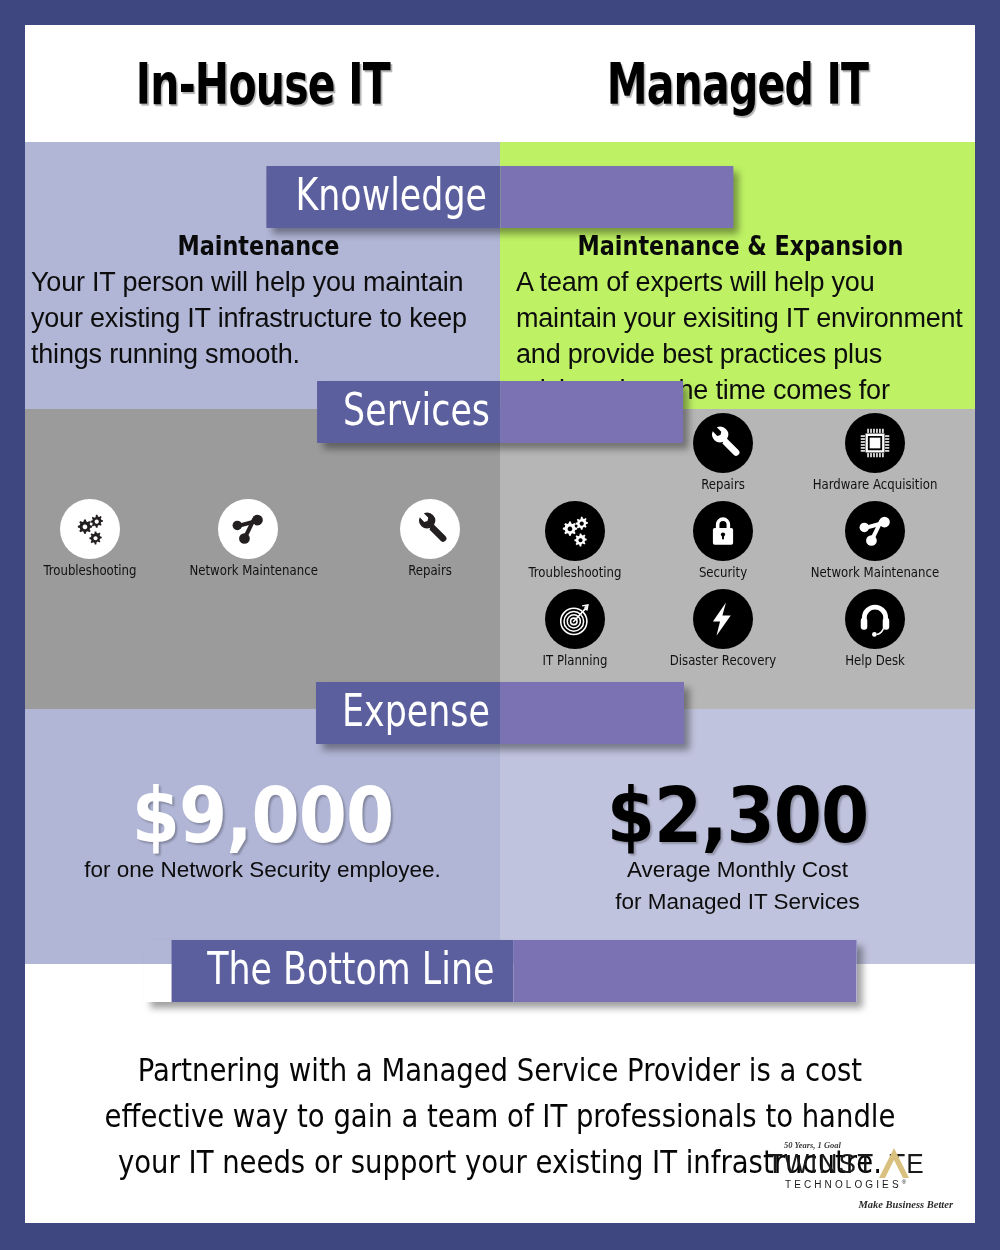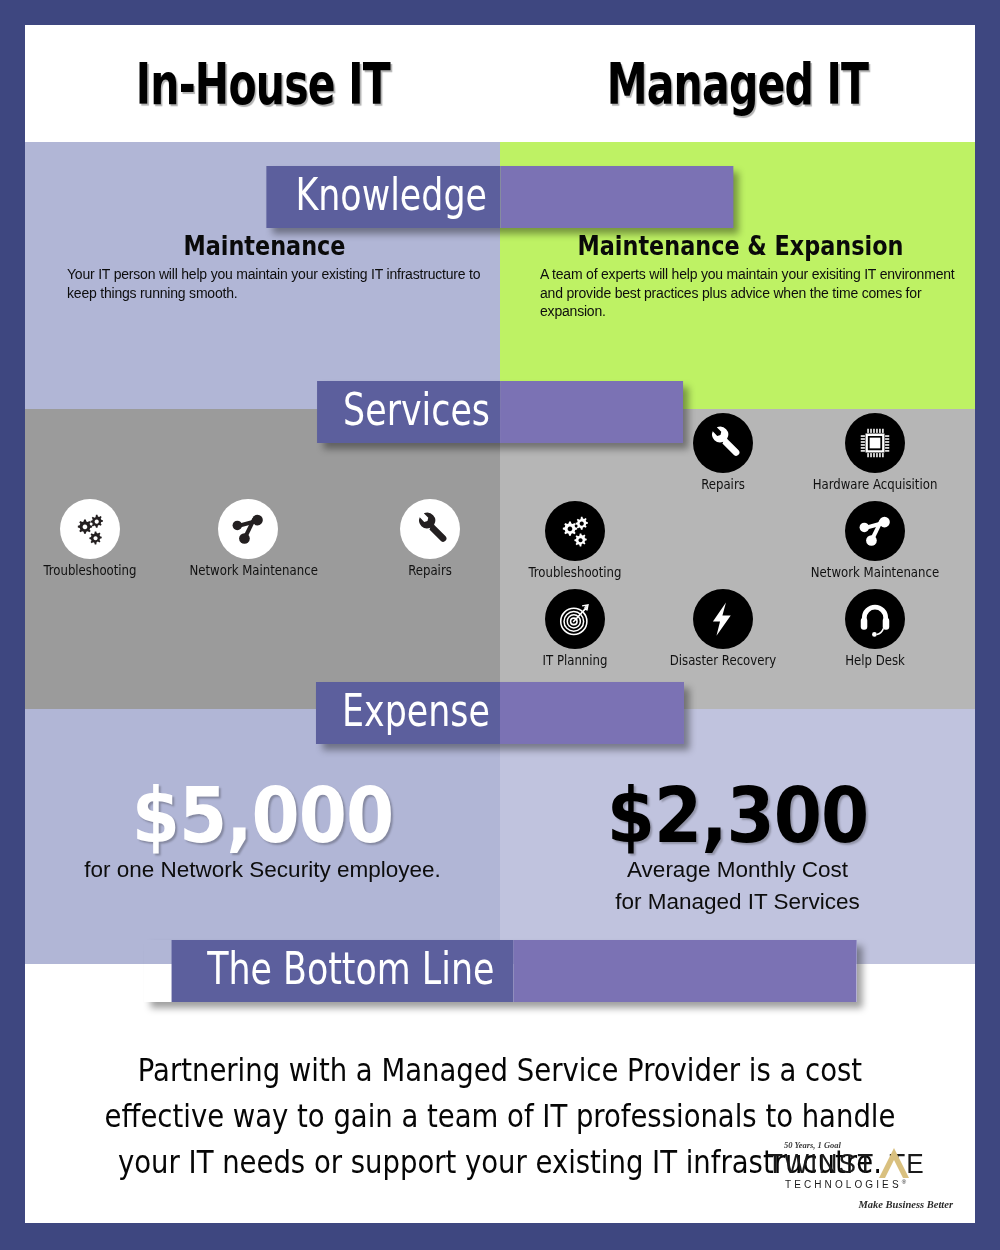--- a/index.html
+++ b/index.html
@@ -74,25 +74,24 @@
   #knowledge .half.right { background:#bef264; }
   #knowledge .ribbon { top:-22px;margin-top:46px; }
   .k-body { position:absolute; top:88px; left:0; width:100%; padding:0 20px; }
   .k-head {
     font-family:"Liberation Sans Narrow","DejaVu Sans Condensed","Liberation Sans", sans-serif;
     font-weight:bold; font-size:27px; color:#0a0a0a;
     text-align:center; transform:scaleX(0.92); margin-bottom:4px;
     white-space:nowrap;
   }
   .k-text {
-    font-size:14px; color:#0d0d0d; line-height:1.33;
+    font-size:27px; color:#0d0d0d; line-height:1.33;
     letter-spacing:-0.2px;
-    margin-left:24px;
-  }
-  #knowledge .half.left  .k-body { padding-left:18px; padding-right:14px; }
+  }
+  #knowledge .half.left  .k-body { padding-left:6px; padding-right:14px; }
   #knowledge .half.right .k-body { padding-left:16px; padding-right:10px; }
 
   
   #services { top:384px; height:300px; }
   #services .half.left  { background:#9b9b9b; }
   #services .half.right { background:#b6b6b6; }
   #services .ribbon { top:-28px; }
 
   .svc-left {
     position:absolute; left:0; top:0; width:475px; height:100%;
@@ -315,20 +314,33 @@
             <svg viewBox="0 0 64 64" style="color: rgb(255, 255, 255);">
               <g>
                 <path d="M22 16 l3 0 .8 3.2 a8 8 0 0 1 2.4 1 l2.8-1.8 2.1 2.1 -1.8 2.8 a8 8 0 0 1 1 2.4 l3.2 .8 0 3 -3.2 .8 a8 8 0 0 1 -1 2.4 l1.8 2.8 -2.1 2.1 -2.8-1.8 a8 8 0 0 1 -2.4 1 L25 40 l-3 0 -.8-3.2 a8 8 0 0 1 -2.4-1 l-2.8 1.8 -2.1-2.1 1.8-2.8 a8 8 0 0 1 -1-2.4 L11.5 29.5 l0-3 3.2-.8 a8 8 0 0 1 1-2.4 l-1.8-2.8 2.1-2.1 2.8 1.8 a8 8 0 0 1 2.4-1 Z M23.5 24.5 a4 4 0 1 0 .01 0"></path>
                 <path d="M42 8 l2.6 0 .7 2.8 a7 7 0 0 1 2.1 .9 l2.4-1.6 1.8 1.8 -1.6 2.4 a7 7 0 0 1 .9 2.1 l2.8 .7 0 2.6 -2.8 .7 a7 7 0 0 1 -.9 2.1 l1.6 2.4 -1.8 1.8 -2.4-1.6 a7 7 0 0 1 -2.1 .9 L44.6 30 l-2.6 0 -.7-2.8 a7 7 0 0 1 -2.1-.9 l-2.4 1.6 -1.8-1.8 1.6-2.4 a7 7 0 0 1 -.9-2.1 L33 20.9 l0-2.6 2.7-.7 a7 7 0 0 1 .9-2.1 l-1.6-2.4 1.8-1.8 2.4 1.6 a7 7 0 0 1 2.1-.9 Z M43.3 16.1 a3.5 3.5 0 1 0 .01 0"></path>
                 <path d="M40 36 l2.6 0 .7 2.8 a7 7 0 0 1 2.1 .9 l2.4-1.6 1.8 1.8 -1.6 2.4 a7 7 0 0 1 .9 2.1 l2.8 .7 0 2.6 -2.8 .7 a7 7 0 0 1 -.9 2.1 l1.6 2.4 -1.8 1.8 -2.4-1.6 a7 7 0 0 1 -2.1 .9 L42.6 58 l-2.6 0 -.7-2.8 a7 7 0 0 1 -2.1-.9 l-2.4 1.6 -1.8-1.8 1.6-2.4 a7 7 0 0 1 -.9-2.1 L31 48.9 l0-2.6 2.7-.7 a7 7 0 0 1 .9-2.1 l-1.6-2.4 1.8-1.8 2.4 1.6 a7 7 0 0 1 2.1-.9 Z M41.3 44.1 a3.5 3.5 0 1 0 .01 0"></path>
               </g>
             </svg>
           </div>
           <div class="svc-label">Troubleshooting</div>
         </div>
+        <div class="item" style="left: 148px; top: 92px;">
+          <div class="icon-circle dark">
+            <svg viewBox="0 0 64 64" style="color: rgb(255, 255, 255);">
+              <g>
+                <path d="M20 27 v-6 a12 12 0 0 1 24 0 v6 h-6 v-6 a6 6 0 0 0 -12 0 v6 Z"></path>
+                <rect x="15" y="27" width="34" height="28" rx="3"></rect>
+                <circle cx="32" cy="38" r="3.6" fill="#000"></circle>
+                <rect x="30.4" y="38" width="3.2" height="8" fill="#000"></rect>
+              </g>
+            </svg>
+          </div>
+          <div class="svc-label">Security</div>
+        </div>
         <div class="item" style="left: 300px; top: 92px;">
           <div class="icon-circle dark">
             <svg viewBox="0 0 64 64" style="color: rgb(255, 255, 255);">
               <g>
                 <path d="M14.5 23.5 L48 14.5 L50 21 L17 30 Z"></path>
                 <path d="M45 17 L29 50 L23 46.5 L39.5 13.5 Z"></path>
                 <circle cx="14" cy="26" r="8"></circle>
                 <circle cx="48" cy="17" r="9"></circle>
                 <circle cx="26" cy="48" r="9"></circle>
               </g>
@@ -381,21 +393,21 @@
       <div class="rb r">
         <span class="ribbon-text" style="visibility:hidden">Services</span>
       </div>
     </div>
   </div>
 
   <div class="section" id="expense">
     <div class="halves">
       <div class="half left">
         <div class="exp-body">
-          <div class="exp-amount">$5,000</div>
+          <div class="exp-amount">$9,000</div>
           <div class="exp-sub">for one Network Security employee.</div>
         </div>
       </div>
       <div class="half right">
         <div class="exp-body">
           <div class="exp-amount">$2,300</div>
           <div class="exp-sub">Average Monthly Cost</div>
           <div class="exp-sub">for Managed IT Services</div>
         </div>
       </div>

